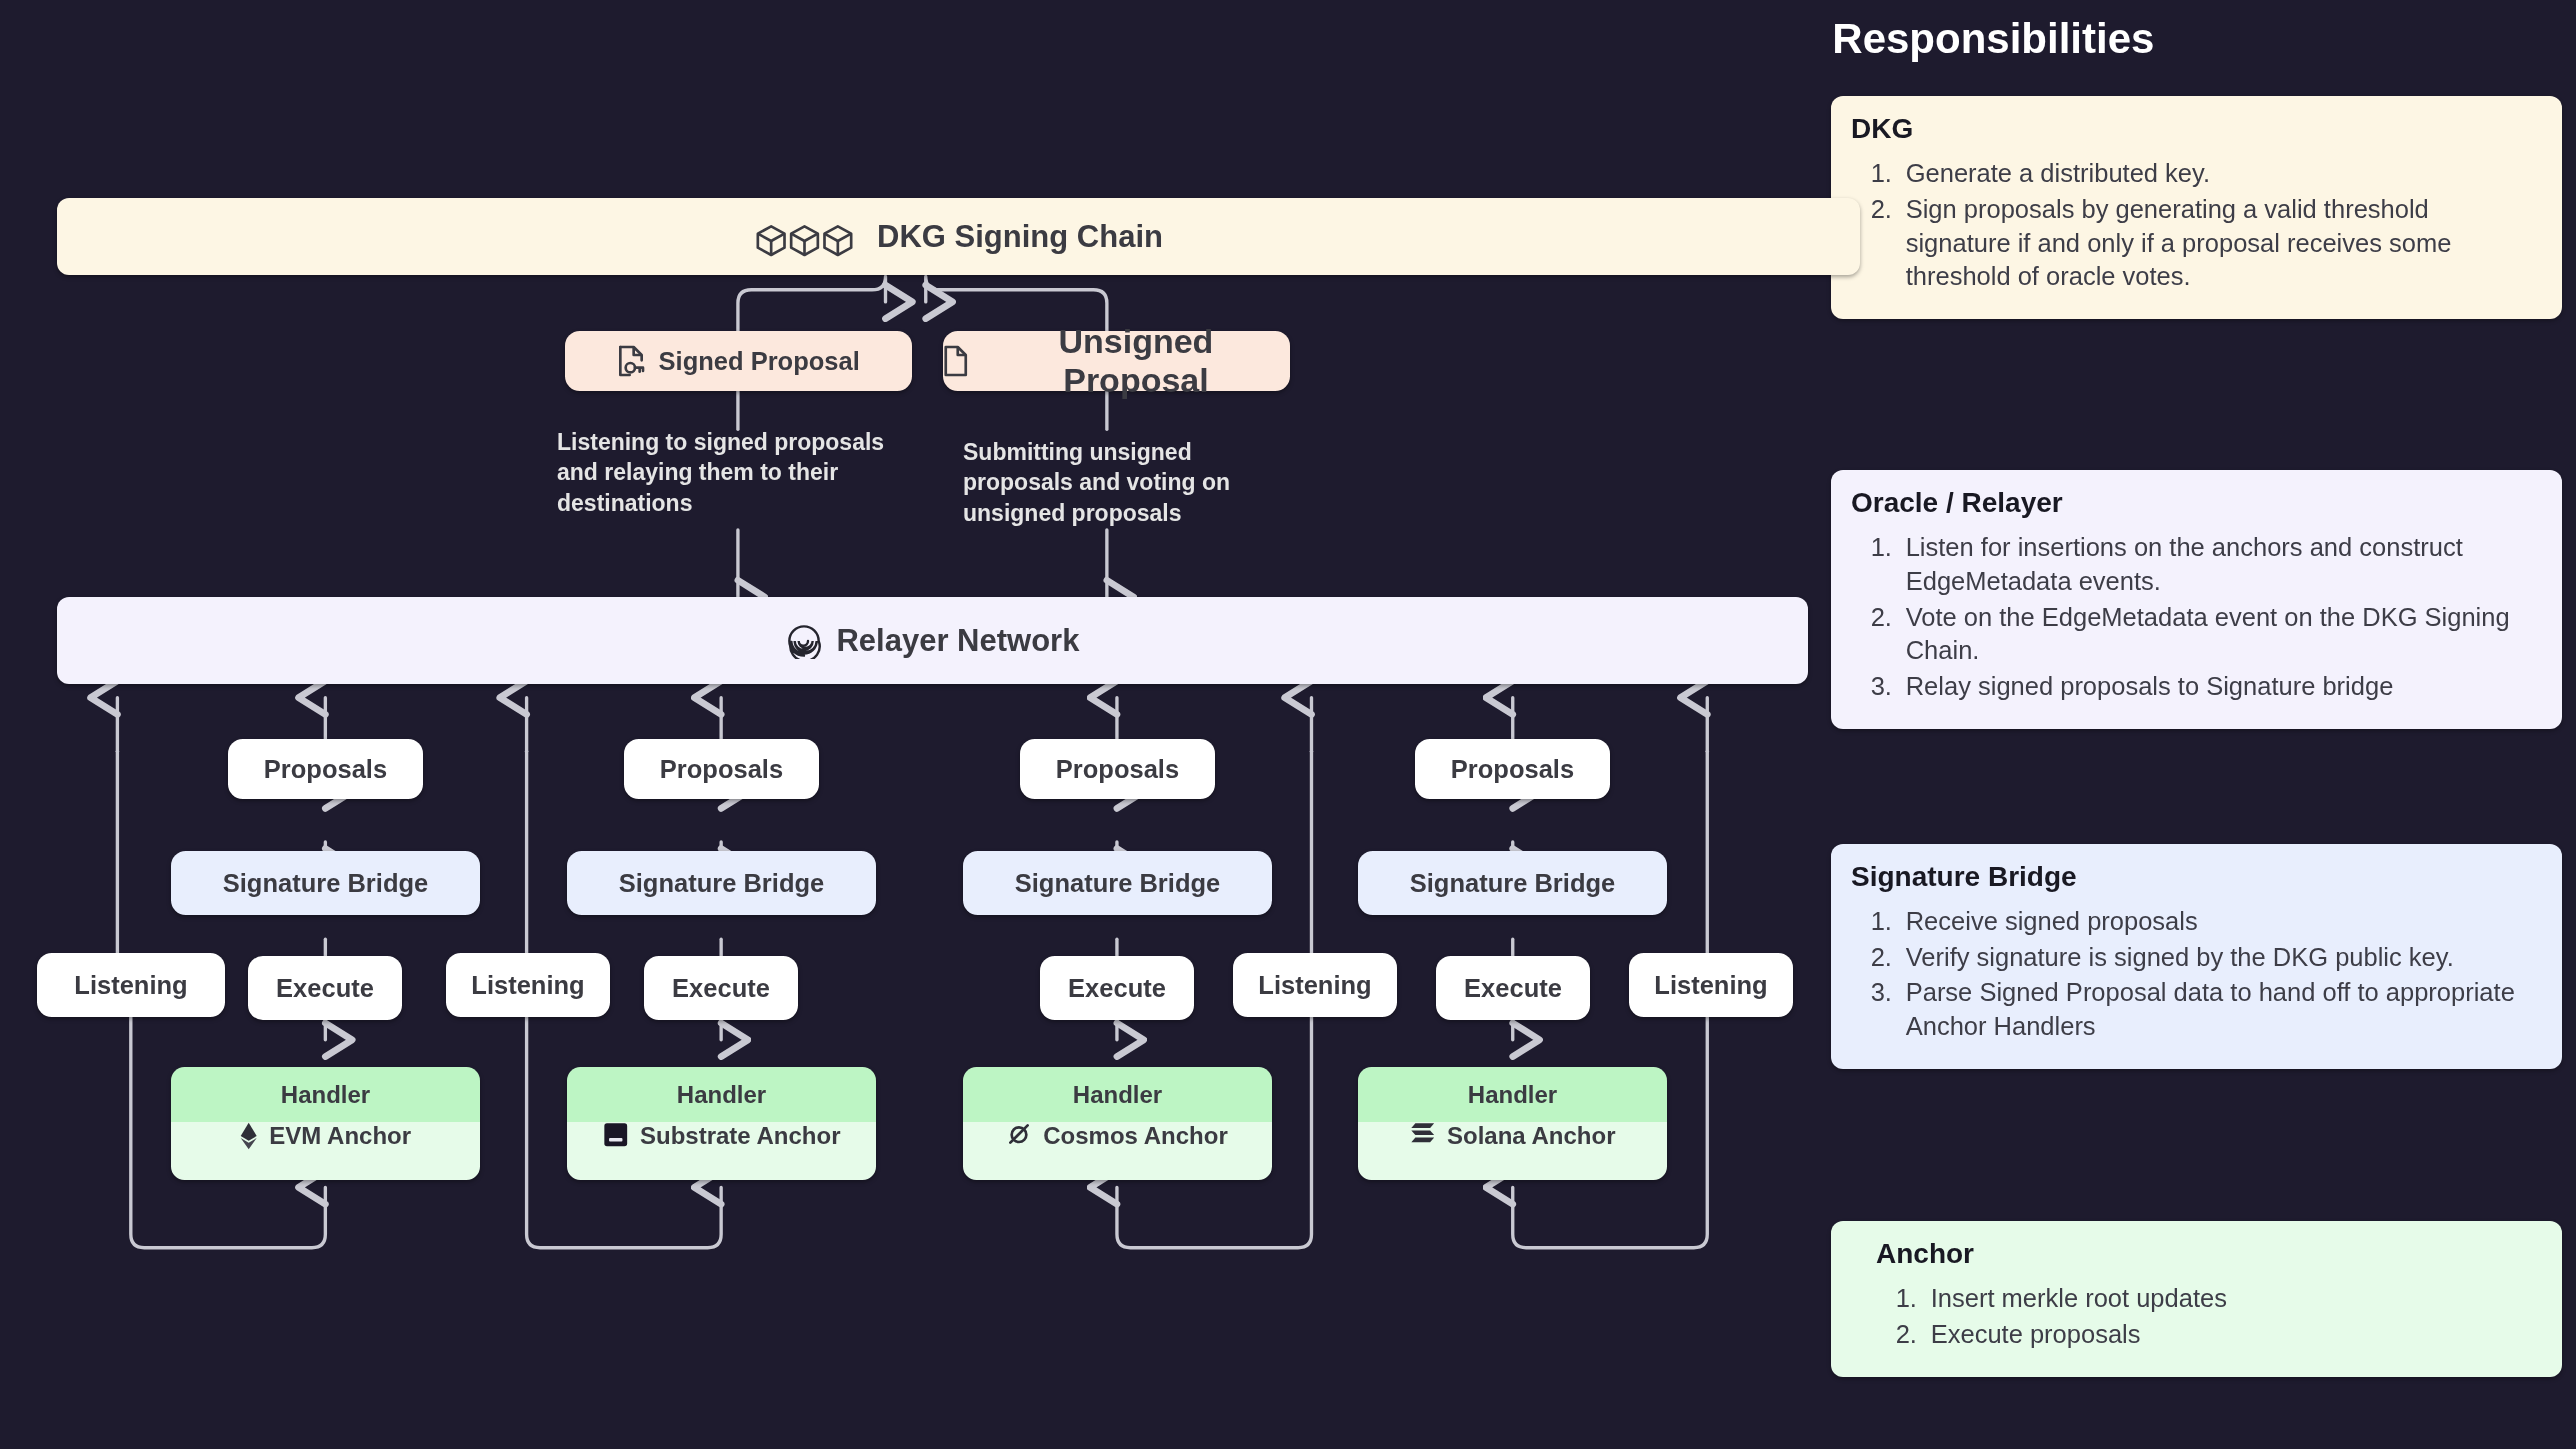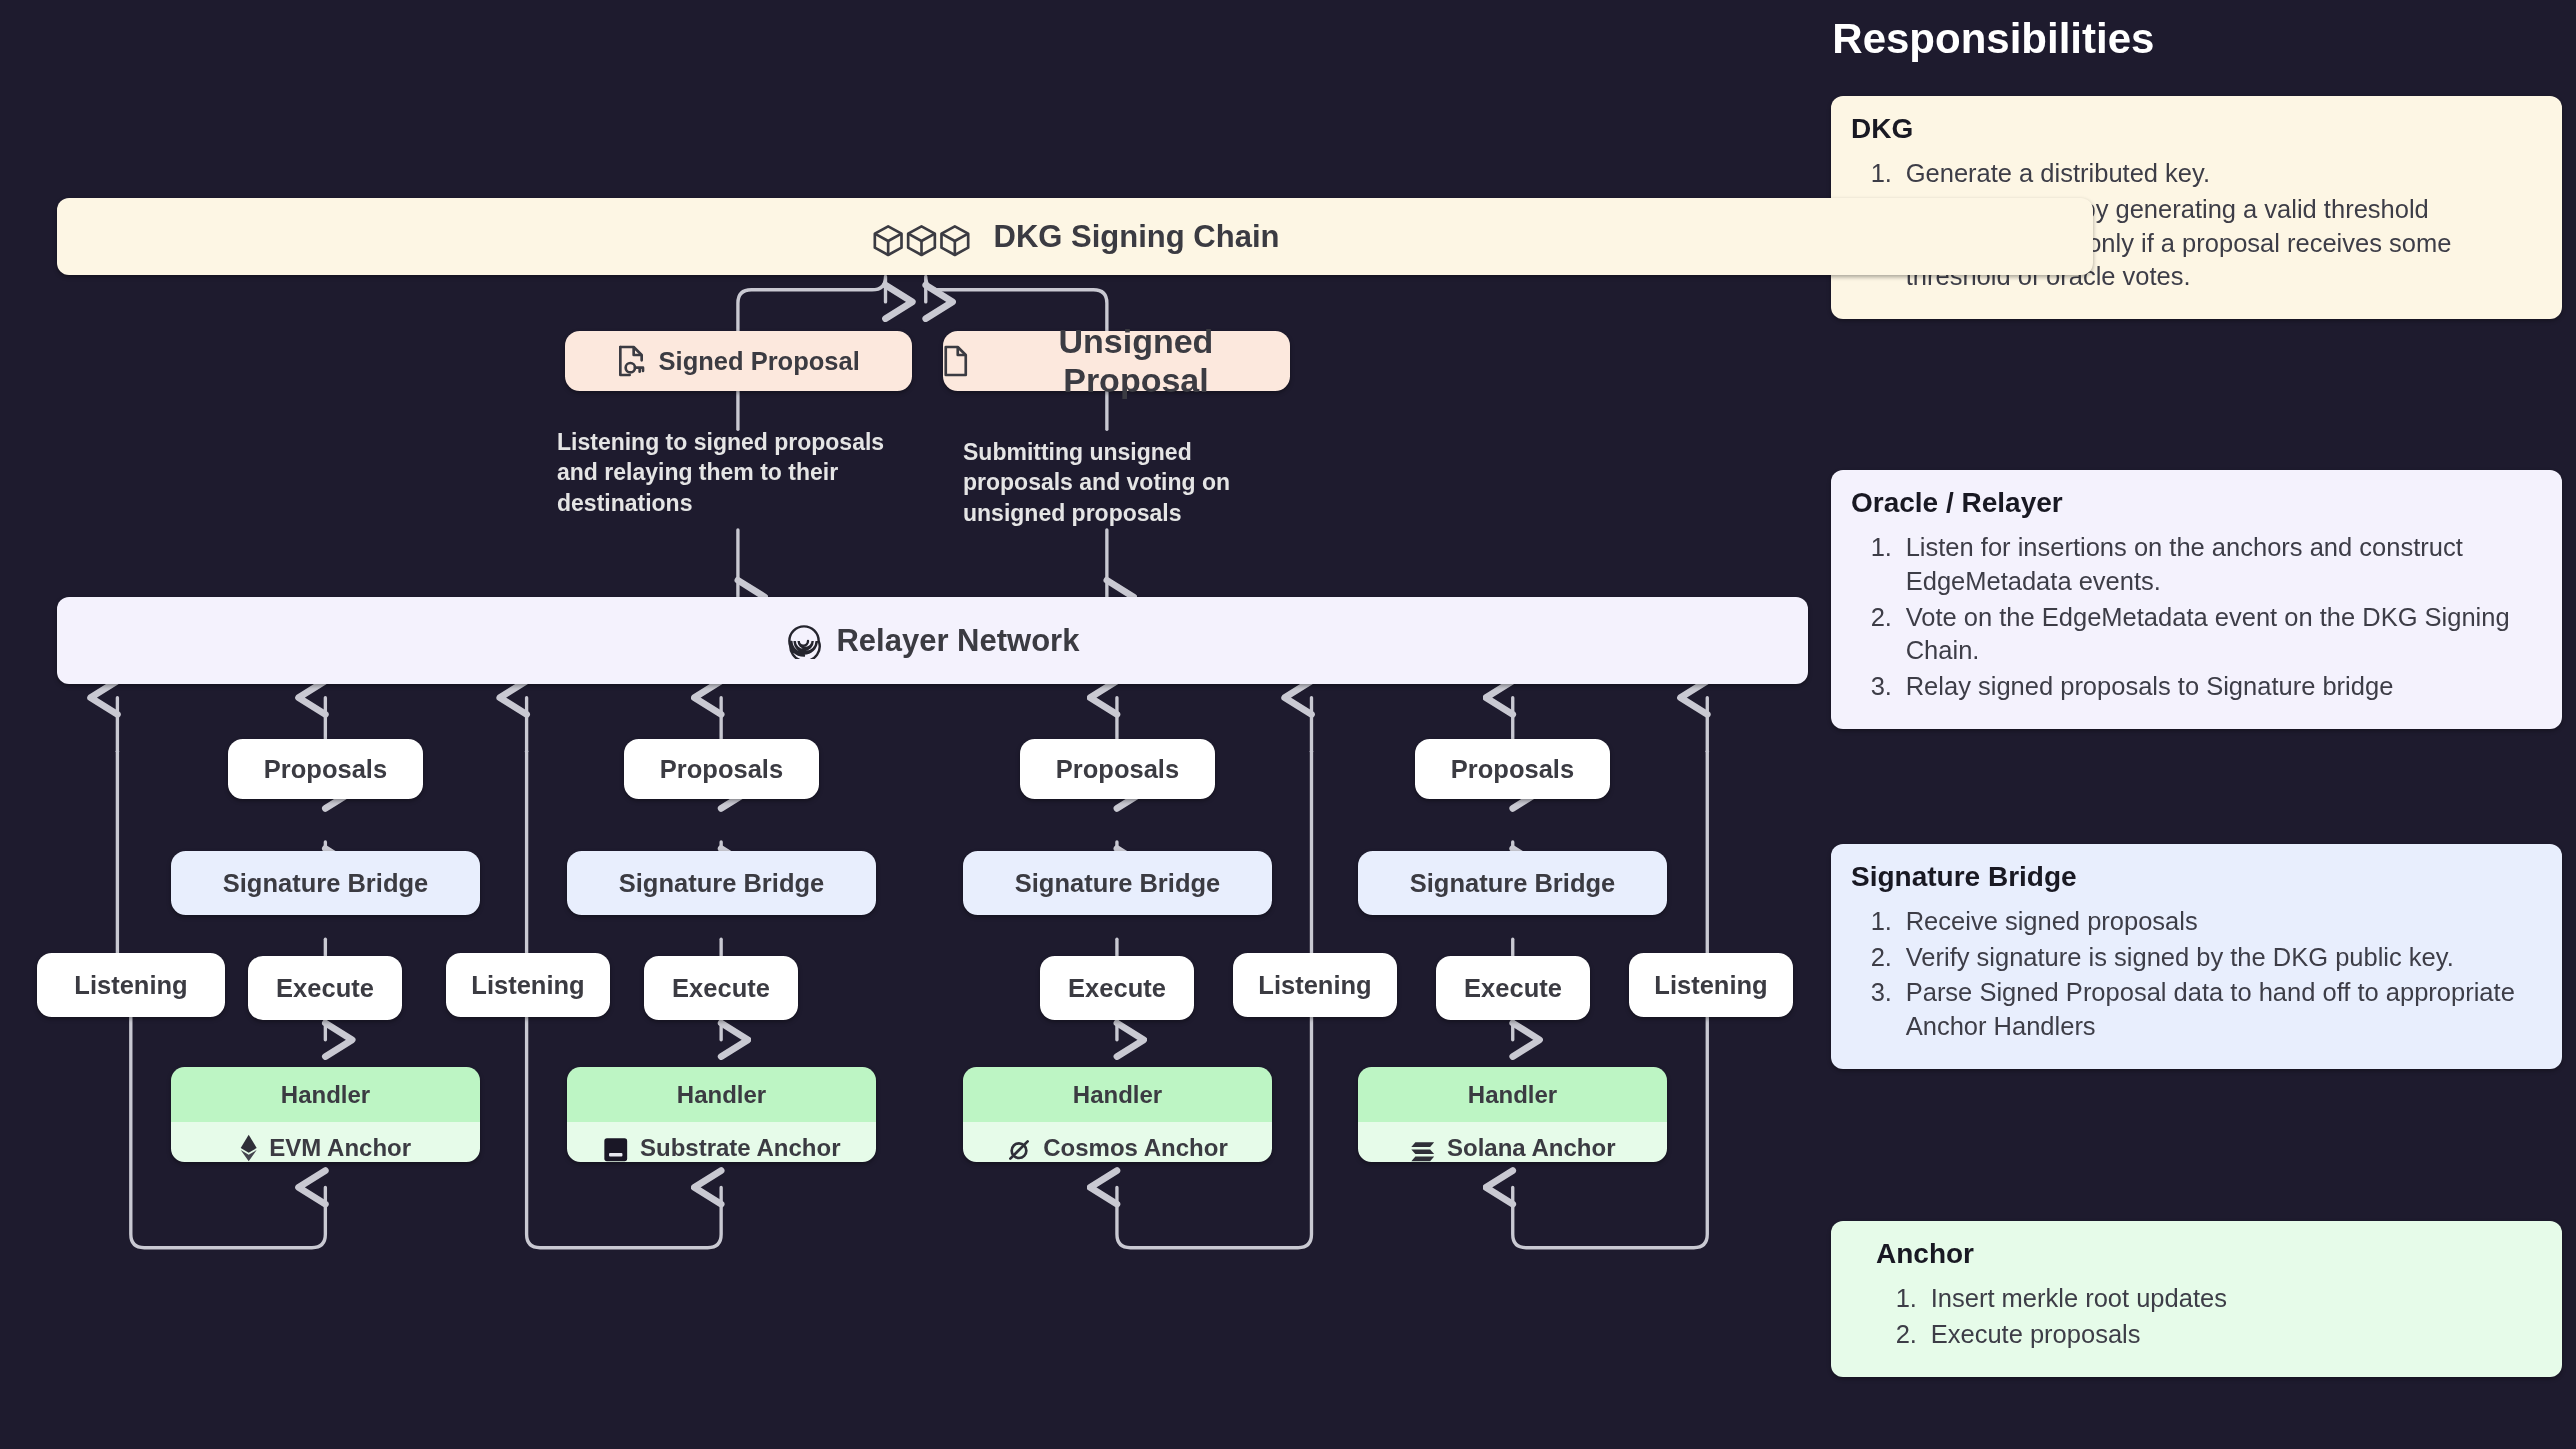--- a/index.html
+++ b/index.html
@@ -48,22 +48,22 @@
     z-index: 5;
   }
   .handler-head {
     background: #bdf5c4;
     height: 55px;
     display: flex; align-items: center; justify-content: center;
     font-weight: 700; font-size: 24px; color: #3b3b42;
   }
   .handler-body {
     background: #e6fbe9;
-    height: 40px;
-    display: flex; align-items: flex-end; justify-content: center;
+    height: 58px;
+    display: flex; align-items: flex-start; justify-content: center;
     gap: 12px;
     font-weight: 700; font-size: 24px; color: #3b3b42;
   }
 
   
   #resp-panel { position: absolute; left: 1831px; top: 0; width: 745px; height: 1449px; }
   #resp-title {
     position: absolute; left: 1.3px; top: 14.8px;
     color: #ffffff; font-size: 42px; font-weight: 700;
   }
@@ -141,21 +141,21 @@
       <path d="M2255,1255 L2255,1290" marker-end="url(#ah)"></path>
       <path d="M2255,1400 L2255,1455"></path>
       <path d="M2255,1500 L2255,1550" marker-end="url(#ah)"></path>
       <path d="M2545,1500 L2545,1840 Q2545,1860 2525,1860 L2275,1860 Q2255,1860 2255,1840 L2255,1770" marker-end="url(#ah)"></path>
       <path d="M2545,1120 L2545,1040" marker-end="url(#ah)"></path>
       <path d="M2545,1120 L2545,1500"></path>
       <path d="M2255,1120 L2255,1040" marker-end="url(#ah)"></path>
     </g>
   </svg>
 
-  <div class="node bar-cream" style="left:57px; top:198px; width:2036px; height:77px; border-radius:12px; gap:22px;">
+  <div class="node bar-cream" style="left:57px; top:198px; width:1803px; height:77px; border-radius:12px; gap:22px;">
     <span class="icon">
       <svg width="101" height="40" viewBox="0 0 150 60">
         <g fill="none" stroke="#3b3b42" stroke-width="4" stroke-linejoin="round">
           <path d="M25,14 L45,25 L45,46 L25,57 L5,46 L5,25 Z"></path>
             <path d="M5,25 L25,36 L45,25"></path>
             <path d="M25,36 L25,57"></path>
           <path d="M75,14 L95,25 L95,46 L75,57 L55,46 L55,25 Z"></path>
             <path d="M55,25 L75,36 L95,25"></path>
             <path d="M75,36 L75,57"></path>
           <path d="M125,14 L145,25 L145,46 L125,57 L105,46 L105,25 Z"></path>

